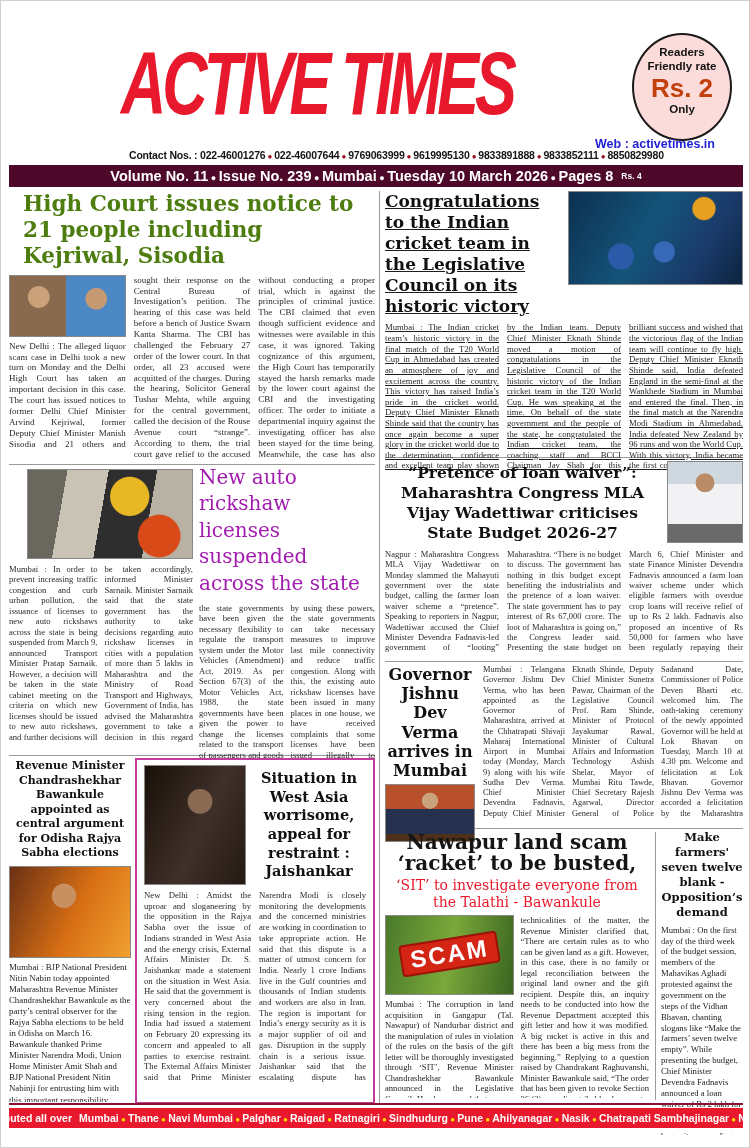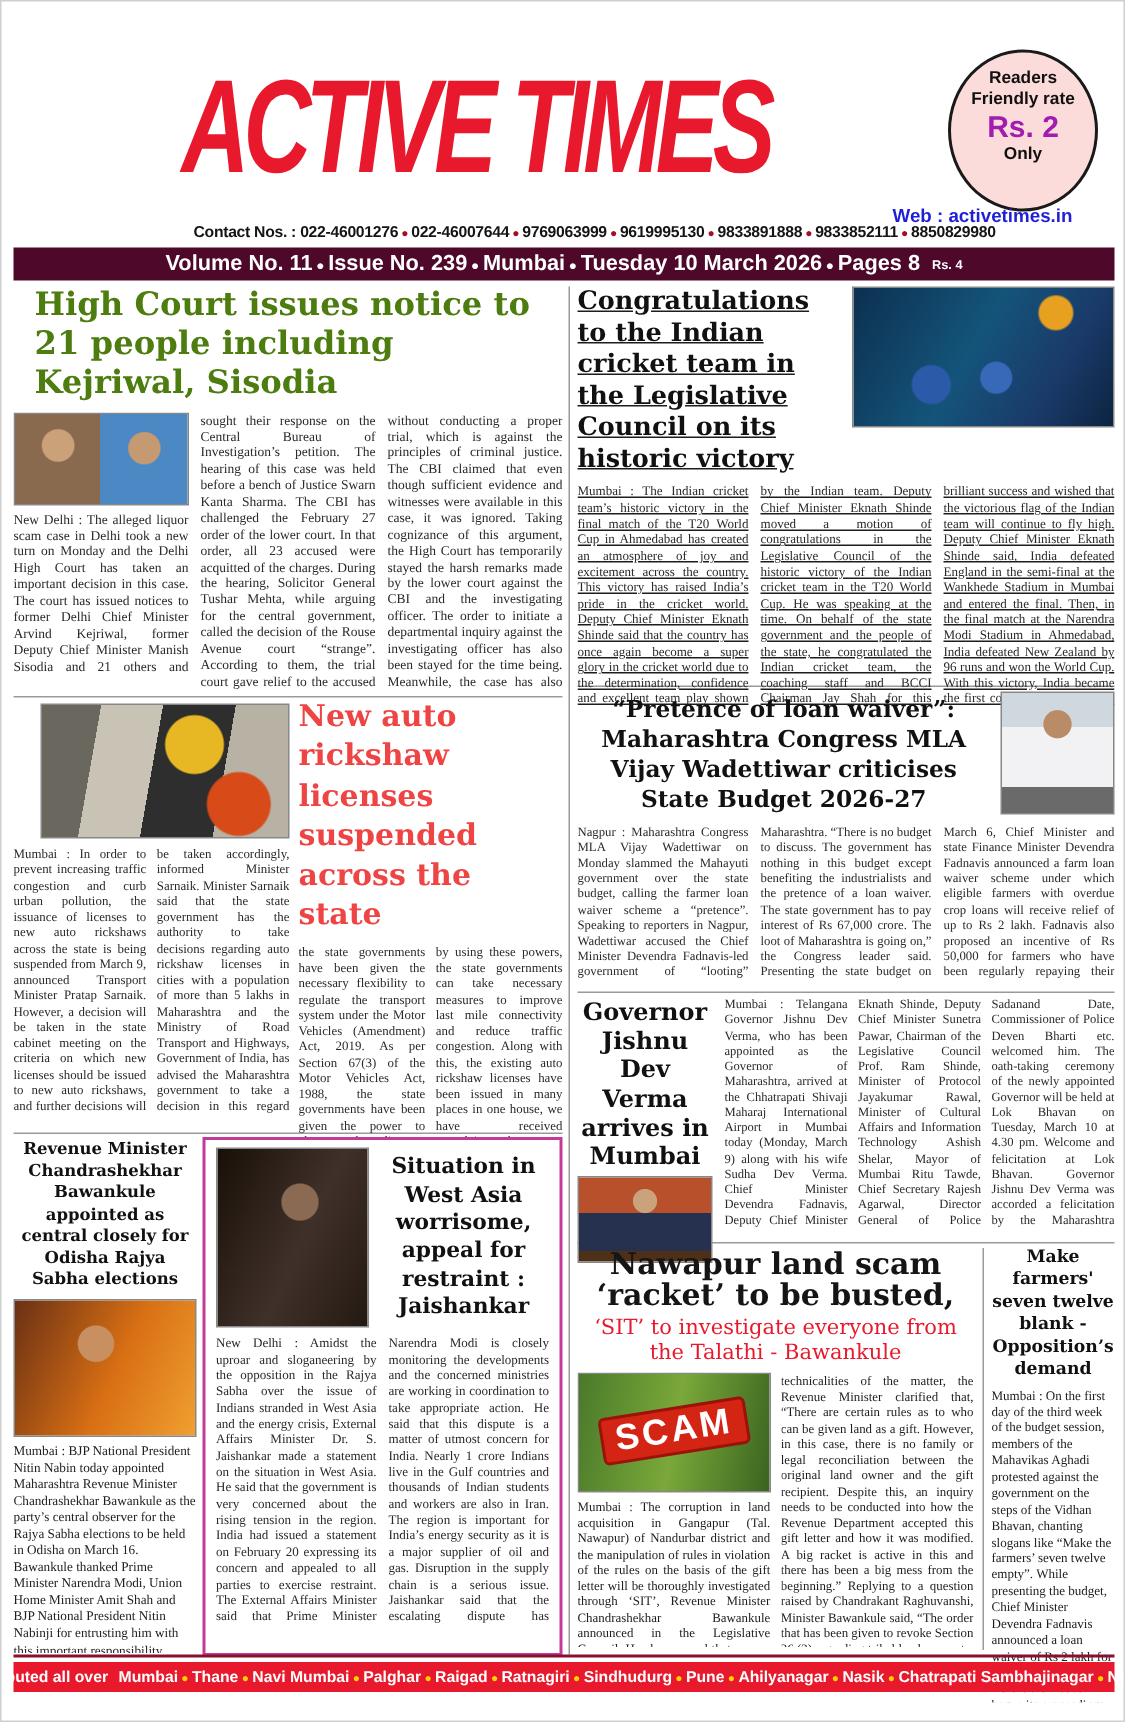--- a/index.html
+++ b/index.html
@@ -22,21 +22,21 @@
   .title-wrap { position:absolute; left:116px; top:24px; width:508px; height:118px;
           display:flex; align-items:center; justify-content:flex-start; overflow:visible; }
   .title-wrap span { display:inline-block; color:#e8192c; font-family:"Liberation Sans", sans-serif;
           font-weight:bold; font-style:italic; font-size:64px; letter-spacing:-4px; white-space:nowrap;
           transform:scaleY(1.38) scaleX(0.98); }
 
   .price-oval { position:absolute; left:631px; top:32px; width:100px; height:108px; border-radius:50%;
           background:#fcdcda; border:2px solid #1a1a1a; text-align:center; padding-top:11px;
           font-family:"Liberation Sans", sans-serif; }
   .po-small { font-size:11.5px; color:#111; line-height:1.2; font-weight:bold; }
-  .po-amount { font-size:20px; font-weight:bold; color:#a21caf; line-height:1.15; }
+  .po-amount { font-size:26px; font-weight:bold; color:#c2410c; line-height:1.15; }
 
   .web-line { position:absolute; left:566px; top:136px; width:176px; text-align:center;
           color:#1f1fd8; font:bold 12.5px "Liberation Sans", sans-serif; }
 
   .contact-line { position:absolute; left:128px; top:148px; width:616px; white-space:nowrap;
           font:bold 10.5px "Liberation Sans", sans-serif; color:#141414; letter-spacing:-0.2px; }
   .contact-line .li-sep { color:#a01020; font-size:8px; }
 
   .volbar { position:absolute; left:8px; top:164px; width:734px; height:22px; background:#4e0829;
           color:#fff; display:flex; align-items:center; justify-content:center; gap:6px;
@@ -66,21 +66,21 @@
                   linear-gradient(90deg,#8a6a4e 0 49%, #4c88c4 49% 100%); }
 
   
   .ph-rickshaw { position:absolute; left:26px; top:468px; width:166px; height:90px;
       background: radial-gradient(circle at 62% 30%, #e8b824 0 16%, transparent 17%),
                   radial-gradient(circle at 80% 75%, #d84a18 0 14%, transparent 15%),
                   linear-gradient(100deg,#6a675f 0 22%, #c9c3b5 22% 45%, #2e2e2e 45% 72%, #b8b2a4 72%); }
   #rick-left-text { position:absolute; left:8px; top:563px; width:184px; height:188px;
       column-count:2; column-gap:7px; font-size:8.6px; line-height:1.22; }
   #rick-mid { position:absolute; left:198px; top:463px; width:176px; height:290px; }
-  .rick-head { font-family:"DejaVu Serif", serif; font-weight:bold; font-size:20px; line-height:1.32; color:#ef4444; }
+  .rick-head { font-family:"DejaVu Serif", serif; font-weight:normal; font-size:20px; line-height:1.32; color:#a21caf; }
   .rick-body { margin-top:7px; height:196px; column-count:2; column-gap:7px; font-size:8.6px; line-height:1.22; }
 
   
   #bawankule { position:absolute; left:8px; top:758px; width:122px; height:344px; }
   .baw-head { font-family:"DejaVu Serif", serif; font-weight:bold; font-size:11px; line-height:1.32;
               text-align:center; color:#111; }
   .ph-bawankule { height:92px; margin:5px 0 4px 0;
       background: radial-gradient(circle at 45% 32%, #c89060 0 13%, transparent 14%),
                   linear-gradient(115deg,#6a3014,#d86f14 55%,#f0a030); }
   .baw-body { font-size:8.8px; line-height:1.26; height:140px; overflow:hidden; text-align:left; }
@@ -214,21 +214,21 @@
   <div id="rick-mid">
     <div class="rick-head">New auto rickshaw licenses suspended across the state</div>
     <div class="rick-body body-text">
       <span>the state governments have been given the necessary flexibility to regulate the transport system under the Motor Vehicles (Amendment) Act, 2019. As per Section 67(3) of the Motor Vehicles Act, 1988, the state governments have been given the power to change the licenses related to the transport of passengers and goods and to implement various schemes. The Center has clarified that by using these powers, the state governments can take necessary measures to improve last mile connectivity and reduce traffic congestion. Along with this, the existing auto rickshaw licenses have been issued in many places in one house, we have</span>
       <span> </span>
       <span>received complaints that some licenses have been issued illegally to Bangladeshi citizens. Till now, up to 14 lakh auto rickshaw licenses have been issued across the state. Therefore, the Central Government has advised that the state government should handle the issue of auto rickshaw licenses in big cities of Maharashtra in a proper manner according to the local conditions and transport needs. Transport Minister Pratap Sarnaik welcomed this decision and said that the government will soon consider the necessary policy decisions to provide better and easier transport facilities to the citizens of the state.</span>
     </div>
   </div>
 
   <div id="bawankule">
-    <div class="baw-head">Revenue Minister Chandrashekhar Bawankule appointed as central closely for Odisha Rajya Sabha elections</div>
+    <div class="baw-head">Revenue Minister Chandrashekhar Bawankule appointed as central argument for Odisha Rajya Sabha elections</div>
     <div class="ph ph-bawankule"></div>
     <div class="baw-body">Mumbai : BJP National President Nitin Nabin today appointed Maharashtra Revenue Minister Chandrashekhar Bawankule as the party’s central observer for the Rajya Sabha elections to be held in Odisha on March 16. Bawankule thanked Prime Minister Narendra Modi, Union Home Minister Amit Shah and BJP National President Nitin Nabinji for entrusting him with this important responsibility. Bawankule expressed confidence that he will fulfill the responsibility given by the party honestly and by following organizational discipline.</div>
   </div>
 
   <div id="westasia">
     <div class="wa-row">
       <div class="ph ph-jaishankar"></div>
       <div class="wa-head">Situation in West Asia worrisome, appeal for restraint : Jaishankar</div>
     </div>
     <div class="wa-body body-text">

